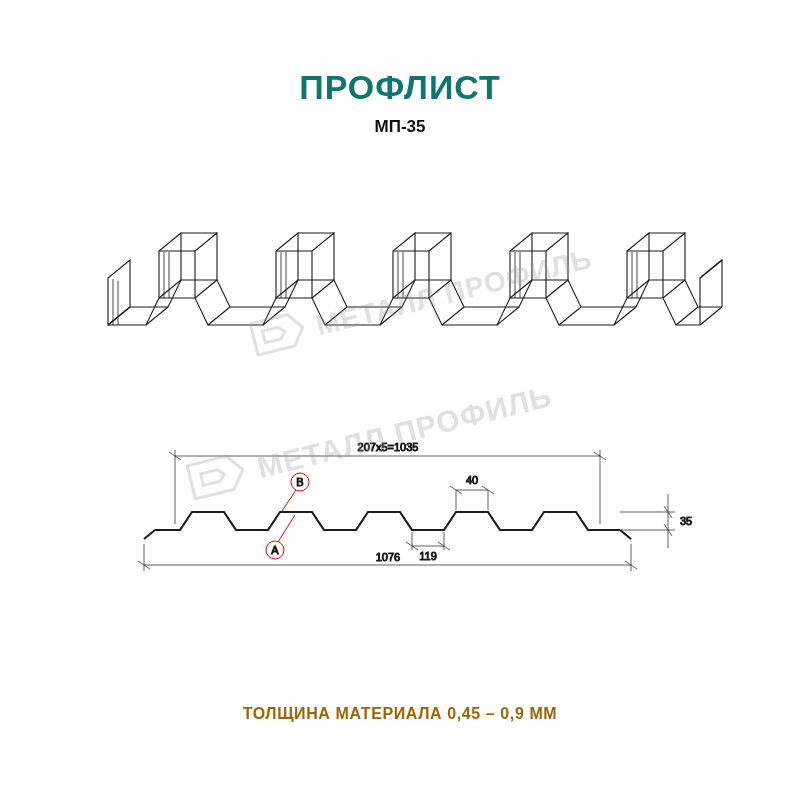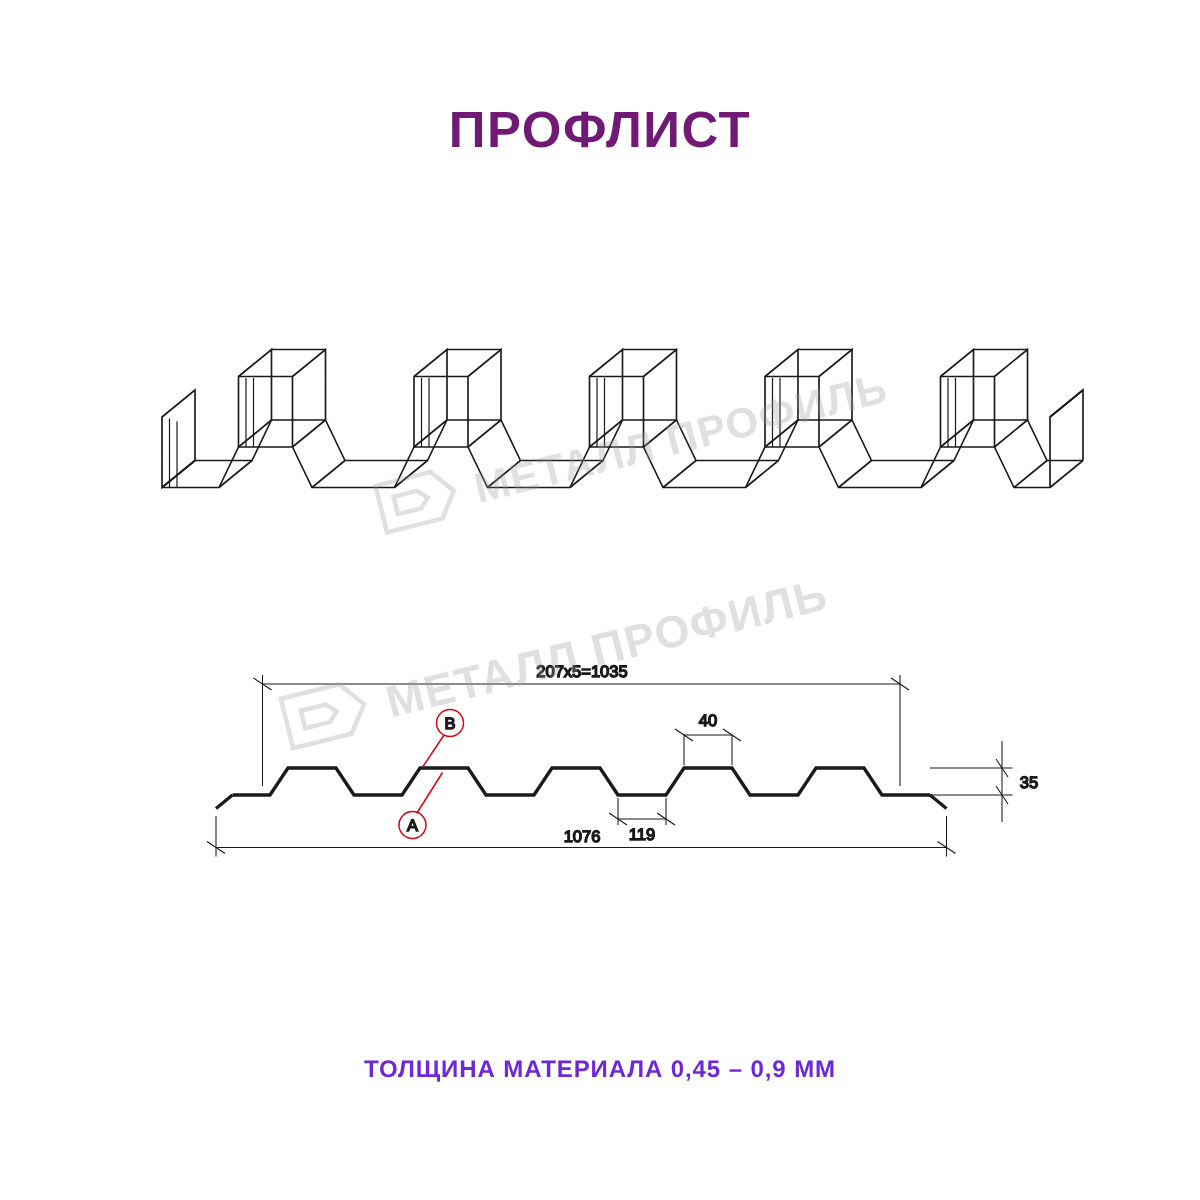--- a/index.html
+++ b/index.html
@@ -22,42 +22,42 @@
   }
   .title {
     position: absolute;
     left: 0;
     top: 68px;
     width: 800px;
     text-align: center;
     font-size: 34px;
     font-weight: bold;
     letter-spacing: 1px;
-    color: #701a75;
+    color: #0f766e;
   }
   .subtitle {
     position: absolute;
     left: 0;
     top: 117px;
     width: 800px;
     text-align: center;
     font-size: 17px;
     font-weight: bold;
     color: #111111;
   }
   .footer-note {
     position: absolute;
     left: 0;
     top: 705px;
     width: 800px;
     text-align: center;
     font-size: 16px;
     font-weight: bold;
     letter-spacing: 0.6px;
-    color: #6d28d9;
+    color: #a16207;
   }
   .iso-view {
     position: absolute;
     left: 60px;
     top: 180px;
     width: 700px;
     height: 190px;
   }
   .section-view {
     position: absolute;
@@ -75,20 +75,21 @@
   .wm2 { left: 178px; top: 398px; }
   svg { display: block; overflow: visible; }
   text { font-family: "Liberation Sans", sans-serif; }
 </style>
 </head>
 <body>
 
 <div class="page">
 
   <div class="title">ПРОФЛИСТ</div>
+  <div class="subtitle">МП-35</div>
 
   <div class="iso-view">
     <svg width="700" height="190" viewBox="0 0 700 190">
       <g fill="none" stroke="#1a1a1a" stroke-width="1.1" stroke-linejoin="miter" stroke-linecap="butt">
 
         <path d="M48 145 L48 98 L70 80 L70 127 Z"></path>
         <path d="M48 145 L70 127"></path>
 
         <path d="M48 145 L86 145 L99 118 L135 118 L148 145 L203 145 L216 118 L252 118 L265 145 L320 145 L333 118 L369 118 L382 145 L437 145 L450 118 L486 118 L499 145 L554 145 L567 118 L603 118 L616 145 L640 145"></path>
 

